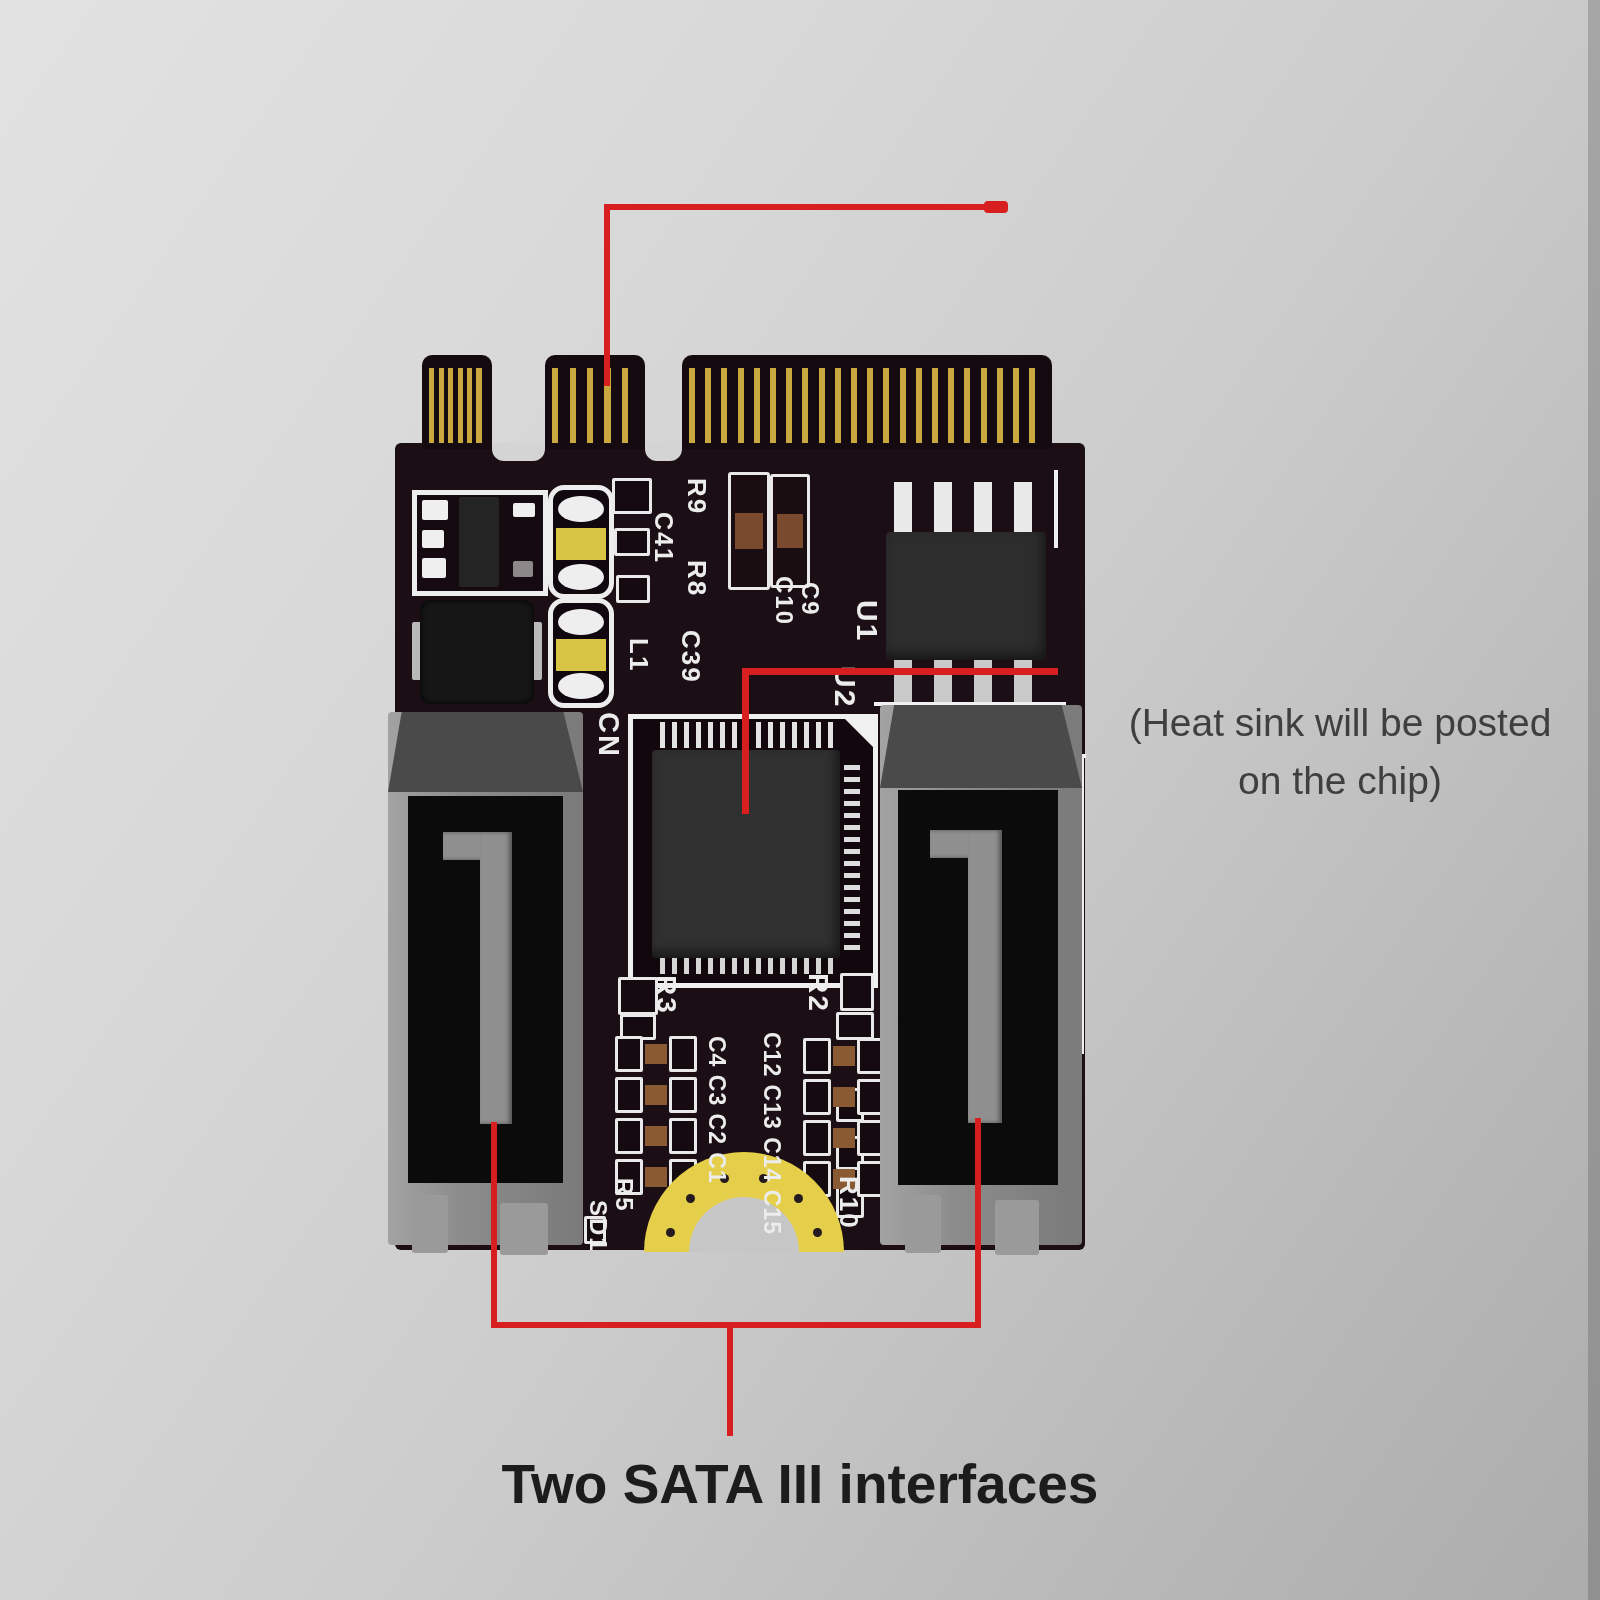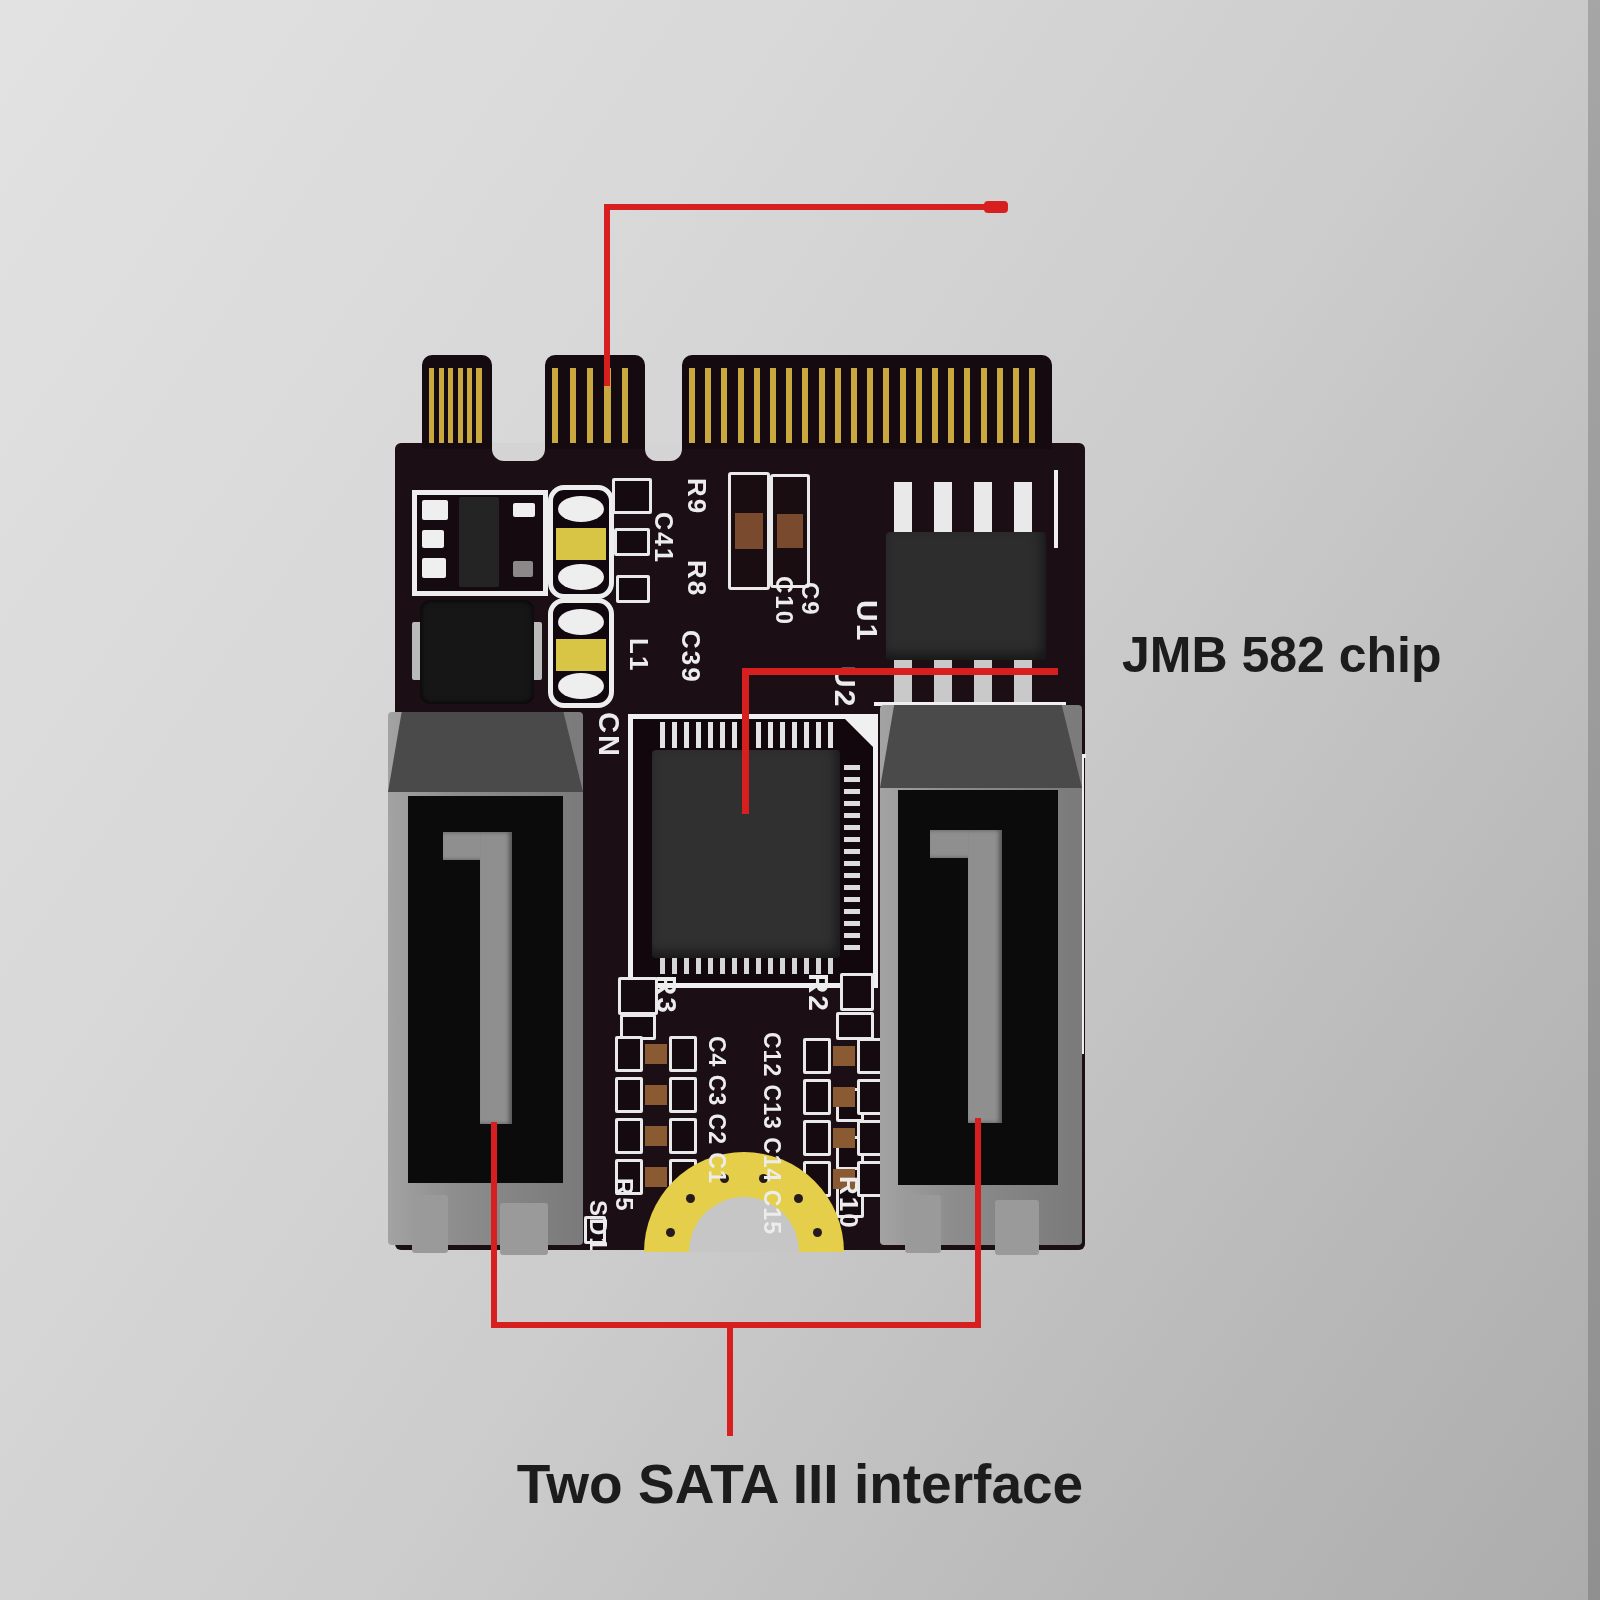--- a/index.html
+++ b/index.html
@@ -230,15 +230,18 @@
   <div class="red" style="left:604px;top:204px;width:6px;height:182px;"></div>
 
   <div class="red" style="left:742px;top:668px;width:316px;height:7px;"></div>
   <div class="red" style="left:742px;top:668px;width:7px;height:146px;"></div>
 
   <div class="red" style="left:491px;top:1122px;width:6px;height:206px;"></div>
   <div class="red" style="left:975px;top:1118px;width:6px;height:210px;"></div>
   <div class="red" style="left:491px;top:1322px;width:490px;height:6px;"></div>
   <div class="red" style="left:727px;top:1322px;width:6px;height:114px;"></div>
 
-  <div class="title" style="left:1122px;top:626px;font-size:50px;">JMB 582 chip</div>
-  <div class="title" style="left:460px;top:1452px;width:680px;text-align:center;font-size:55px;">Two SATA III interface</div>
+  <div class="caption" style="left:1105px;top:694px;width:470px;font-size:39px;line-height:58px;">
+    <div>(Heat sink will be posted</div>
+    <div>on the chip)</div>
+  </div>
+  <div class="title" style="left:460px;top:1452px;width:680px;text-align:center;font-size:55px;">Two SATA III interfaces</div>
 </div>
 
 </body></html>

